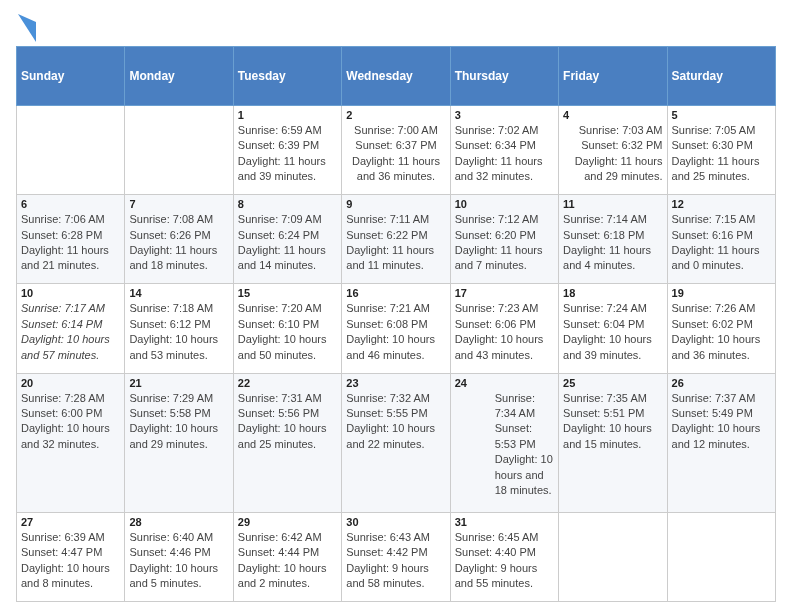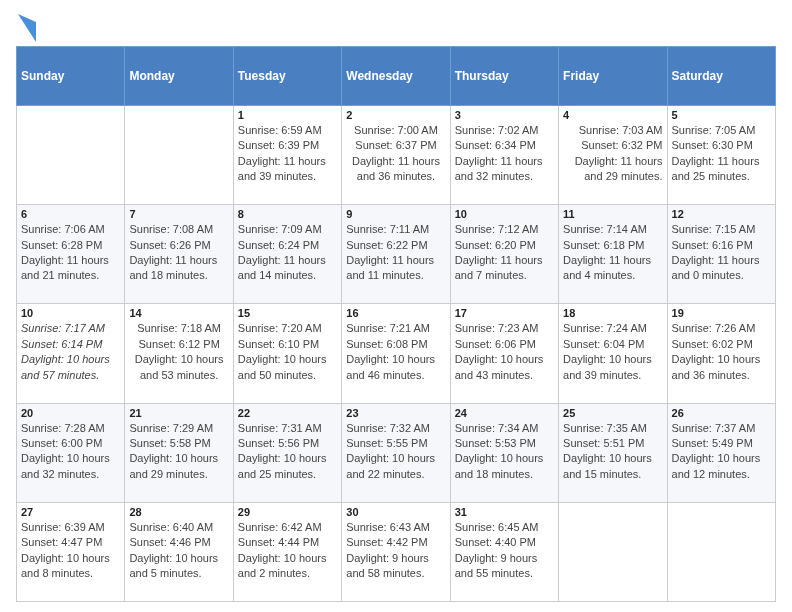--- a/index.html
+++ b/index.html
@@ -216,21 +216,21 @@
         </tr>
         <tr>
           <td>
             <span class="day-num">10</span>
             <div class="day-info" style="white-space: pre-line; font-style: italic;">Sunrise: 7:17 AM
 Sunset: 6:14 PM
 Daylight: 10 hours and 57 minutes.</div>
           </td>
           <td>
             <span class="day-num">14</span>
-            <div class="day-info" style="white-space: pre-line; text-align: center;">Sunrise: 7:18 AM
+            <div class="day-info" style="white-space: pre-line;">Sunrise: 7:18 AM
 Sunset: 6:12 PM
 Daylight: 10 hours and 53 minutes.</div>
           </td>
           <td>
             <span class="day-num">15</span>
             <div class="day-info" style="white-space: pre-line;">Sunrise: 7:20 AM
 Sunset: 6:10 PM
 Daylight: 10 hours and 50 minutes.</div>
           </td>
           <td>
@@ -278,21 +278,21 @@
 Daylight: 10 hours and 25 minutes.</div>
           </td>
           <td>
             <span class="day-num">23</span>
             <div class="day-info" style="white-space: pre-line;">Sunrise: 7:32 AM
 Sunset: 5:55 PM
 Daylight: 10 hours and 22 minutes.</div>
           </td>
           <td>
             <span class="day-num">24</span>
-            <div class="day-info" style="white-space: pre-line;">Sunrise: 7:34 AM
+            <div class="day-info" style="white-space: pre-line; margin-left: 40px;">Sunrise: 7:34 AM
 Sunset: 5:53 PM
 Daylight: 10 hours and 18 minutes.</div>
           </td>
           <td>
             <span class="day-num">25</span>
             <div class="day-info" style="white-space: pre-line;">Sunrise: 7:35 AM
 Sunset: 5:51 PM
 Daylight: 10 hours and 15 minutes.</div>
           </td>
           <td>

